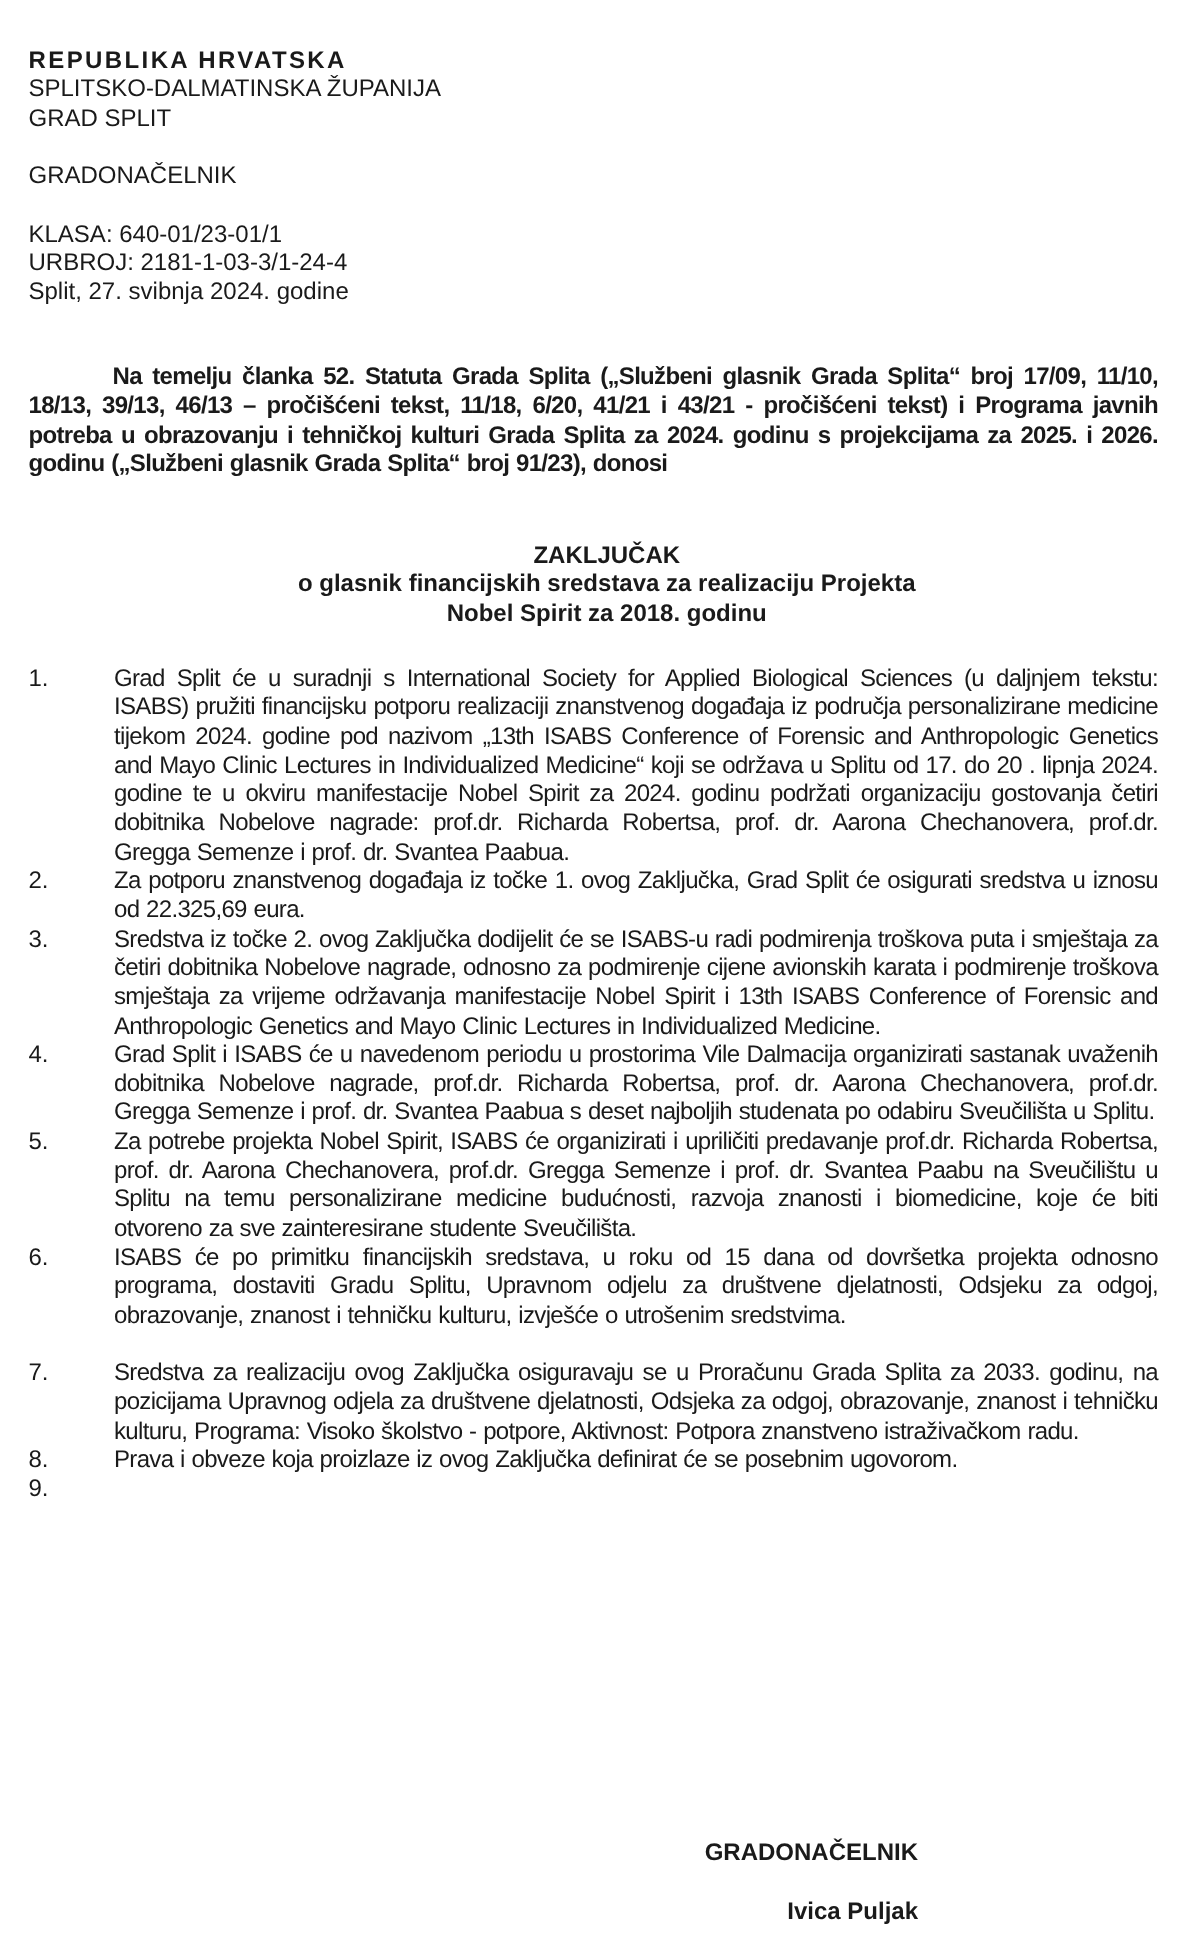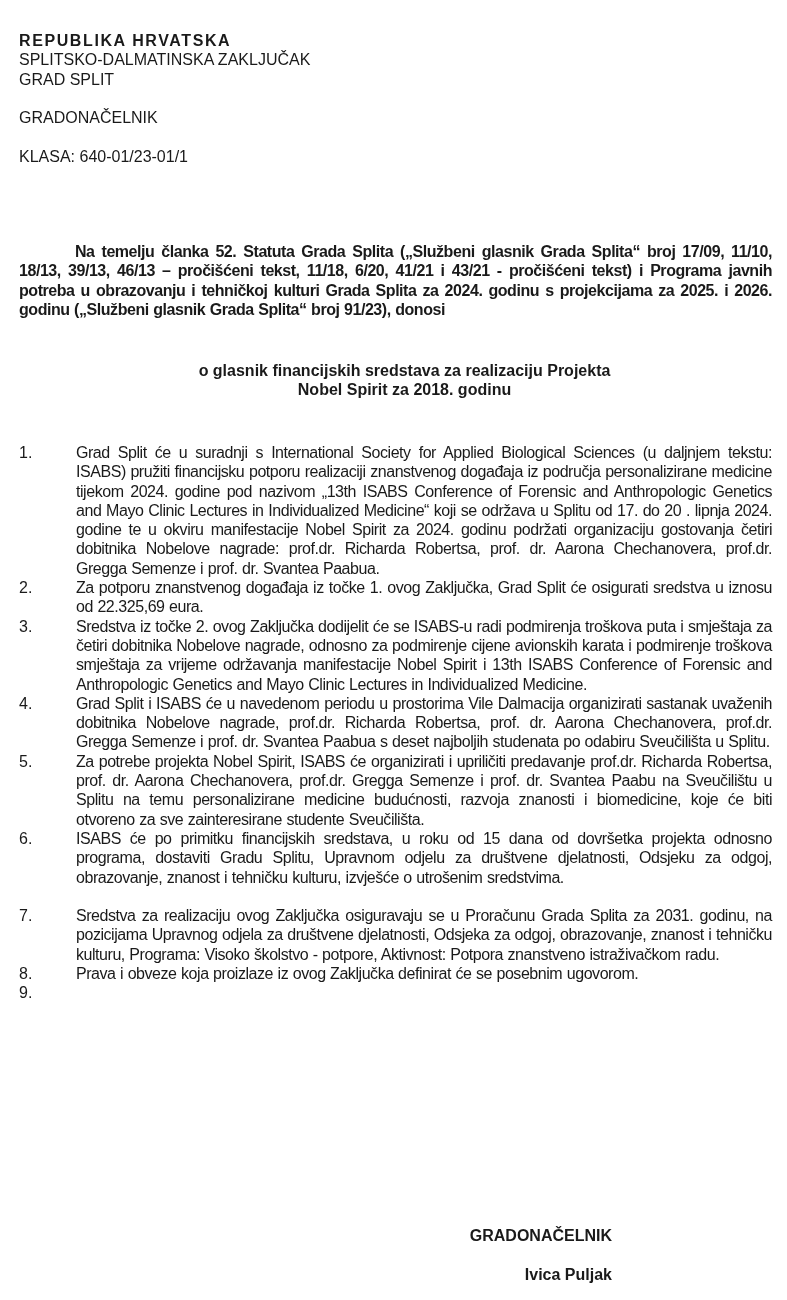--- a/index.html
+++ b/index.html
@@ -90,31 +90,34 @@
     }
     .sig-title { margin-bottom: 20px; }
   </style>
 </head>
 <body>
 
 <div class="page">
 
   <div class="header">
     <div class="hdr-country">REPUBLIKA HRVATSKA</div>
-    <div>SPLITSKO-DALMATINSKA ZAKLJUČAK</div>
+    <div>SPLITSKO-DALMATINSKA ŽUPANIJA</div>
     <div>GRAD SPLIT</div>
     <div class="hdr-gap"></div>
     <div>GRADONAČELNIK</div>
     <div class="hdr-gap"></div>
     <div>KLASA: 640-01/23-01/1</div>
+    <div>URBROJ: 2181-1-03-3/1-24-4</div>
+    <div>Split, 27. svibnja 2024. godine</div>
   </div>
 
   <p class="intro" style="margin:0;">Na temelju članka 52. Statuta Grada Splita („Službeni glasnik Grada Splita“ broj 17/09, 11/10, 18/13, 39/13, 46/13 – pročišćeni tekst, 11/18, 6/20, 41/21 i 43/21 - pročišćeni tekst) i Programa javnih potreba u obrazovanju i tehničkoj kulturi Grada Splita za 2024. godinu s projekcijama za 2025. i 2026. godinu („Službeni glasnik Grada Splita“ broj 91/23), donosi</p>
 
   <div class="title-block">
+    <div>ZAKLJUČAK</div>
     <div>o glasnik financijskih sredstava za realizaciju Projekta</div>
     <div>Nobel Spirit za 2018. godinu</div>
   </div>
 
   <ol class="points">
     <li class="point">
       <span class="point-num">1.</span>
       <span>Grad Split će u suradnji s International Society for Applied Biological Sciences (u daljnjem tekstu: ISABS) pružiti financijsku potporu realizaciji znanstvenog događaja iz područja personalizirane medicine tijekom 2024. godine pod nazivom „13th ISABS Conference of Forensic and Anthropologic Genetics and Mayo Clinic Lectures in Individualized Medicine“ koji se održava u Splitu od 17. do 20 . lipnja 2024. godine te u okviru manifestacije Nobel Spirit za 2024. godinu podržati organizaciju gostovanja četiri dobitnika Nobelove nagrade: prof.dr. Richarda Robertsa, prof. dr. Aarona Chechanovera, prof.dr. Gregga Semenze i prof. dr. Svantea Paabua.</span>
     </li>
     <li class="point">
@@ -132,21 +135,21 @@
     <li class="point">
       <span class="point-num">5.</span>
       <span>Za potrebe projekta Nobel Spirit, ISABS će organizirati i upriličiti predavanje prof.dr. Richarda Robertsa, prof. dr. Aarona Chechanovera, prof.dr. Gregga Semenze i prof. dr. Svantea Paabu na Sveučilištu u Splitu na temu personalizirane medicine budućnosti, razvoja znanosti i biomedicine, koje će biti otvoreno za sve zainteresirane studente Sveučilišta.</span>
     </li>
     <li class="point">
       <span class="point-num">6.</span>
       <span>ISABS će po primitku financijskih sredstava, u roku od 15 dana od dovršetka projekta odnosno programa, dostaviti Gradu Splitu, Upravnom odjelu za društvene djelatnosti, Odsjeku za odgoj, obrazovanje, znanost i tehničku kulturu, izvješće o utrošenim sredstvima.</span>
     </li>
     <li class="point gap-before">
       <span class="point-num">7.</span>
-      <span>Sredstva za realizaciju ovog Zaključka osiguravaju se u Proračunu Grada Splita za 2031. godinu, na pozicijama Upravnog odjela za društvene djelatnosti, Odsjeka za odgoj, obrazovanje, znanost i tehničku kulturu, Programa: Visoko školstvo - potpore, Aktivnost: Potpora znanstveno istraživačkom radu.</span>
+      <span>Sredstva za realizaciju ovog Zaključka osiguravaju se u Proračunu Grada Splita za 2033. godinu, na pozicijama Upravnog odjela za društvene djelatnosti, Odsjeka za odgoj, obrazovanje, znanost i tehničku kulturu, Programa: Visoko školstvo - potpore, Aktivnost: Potpora znanstveno istraživačkom radu.</span>
     </li>
     <li class="point">
       <span class="point-num">8.</span>
       <span>Prava i obveze koja proizlaze iz ovog Zaključka definirat će se posebnim ugovorom.</span>
     </li>
     <li class="point">
       <span class="point-num">9.</span>
     </li>
   </ol>
 

